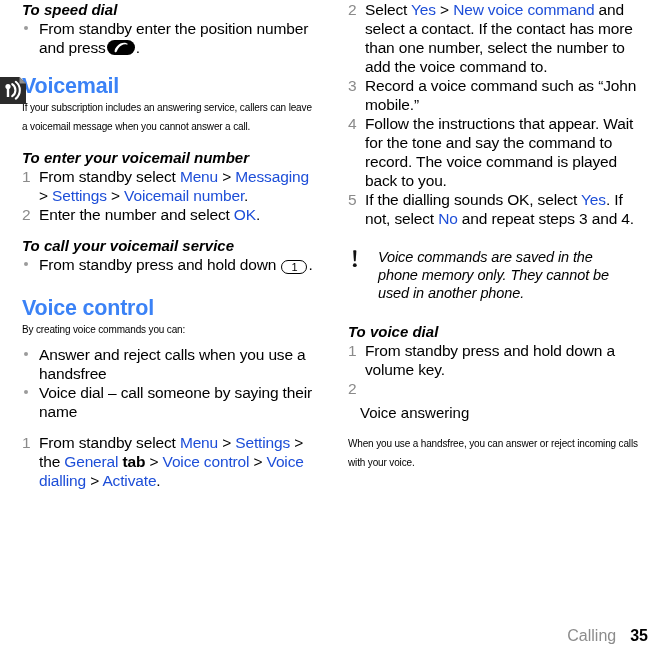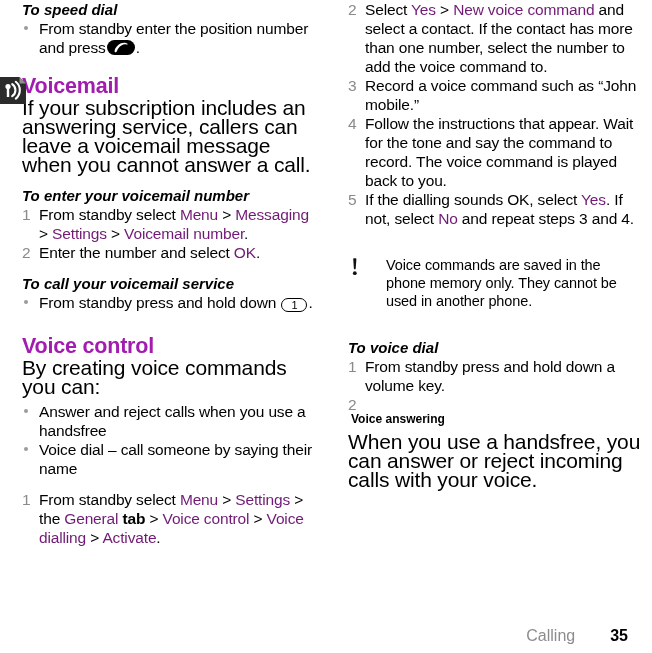--- a/index.html
+++ b/index.html
@@ -32,47 +32,47 @@
     width: 326px;
     box-sizing: border-box;
     padding: 0 8px 0 0;
     position: relative;
   }
   .col-left  { padding-left: 22px; }
   .col-right { padding-left: 22px; }
 
   
   .h1 {
-    color: #a21caf;
+    color: #3b82f6;
     font-size: 21.5px;
     font-weight: bold;
     line-height: 24px;
     letter-spacing: -0.2px;
     margin: 0;
   }
   .h2 {
-    font-size: 12px;
-    font-weight: bold;
-    line-height: 19px;
-    margin: 3px;
+    font-size: 15px;
+    font-weight: normal;
+    line-height: 19px;
+    margin: 12px;
   }
   .h3-italic {
     font-size: 15px;
     font-weight: bold;
     font-style: italic;
     line-height: 19px;
     margin: 0;
   }
   p.body {
-    font-size: 21px;
+    font-size: 10px;
     line-height: 19px;
     margin: 0;
     letter-spacing: -0.15px;
   }
-  .cy { color: #701a75; margin-top: 12px; }
+  .cy { color: #1d4ed8; margin-top: 12px; }
 
   
   ol.steps, ul.bullets {
     list-style: none;
     margin: 0;
     padding: 0;
   }
   ol.steps > li {
     position: relative;
     padding-left: 17px;
@@ -161,33 +161,34 @@
   }
   .note-icon {
     position: absolute;
     left: 2px;
     top: 2px;
     width: 10px;
     height: 18px;
   }
   .note p {
     font-size: 14.5px;
+    font-style: italic;
     line-height: 18px;
-    margin: 16px;
+    margin: 8px;
     letter-spacing: -0.1px;
   }
 
   
   .footer {
     position: absolute;
-    right: 24px;
+    right: 4px;
     bottom: 8px;
     display: flex;
     align-items: baseline;
-    gap: 35px;
+    gap: 14px;
   }
   .footer .chapter {
     color: #8c8c8c;
     font-size: 16px;
     line-height: 19px;
   }
   .footer .pageno {
     color: #000;
     font-size: 16px;
     font-weight: bold;

